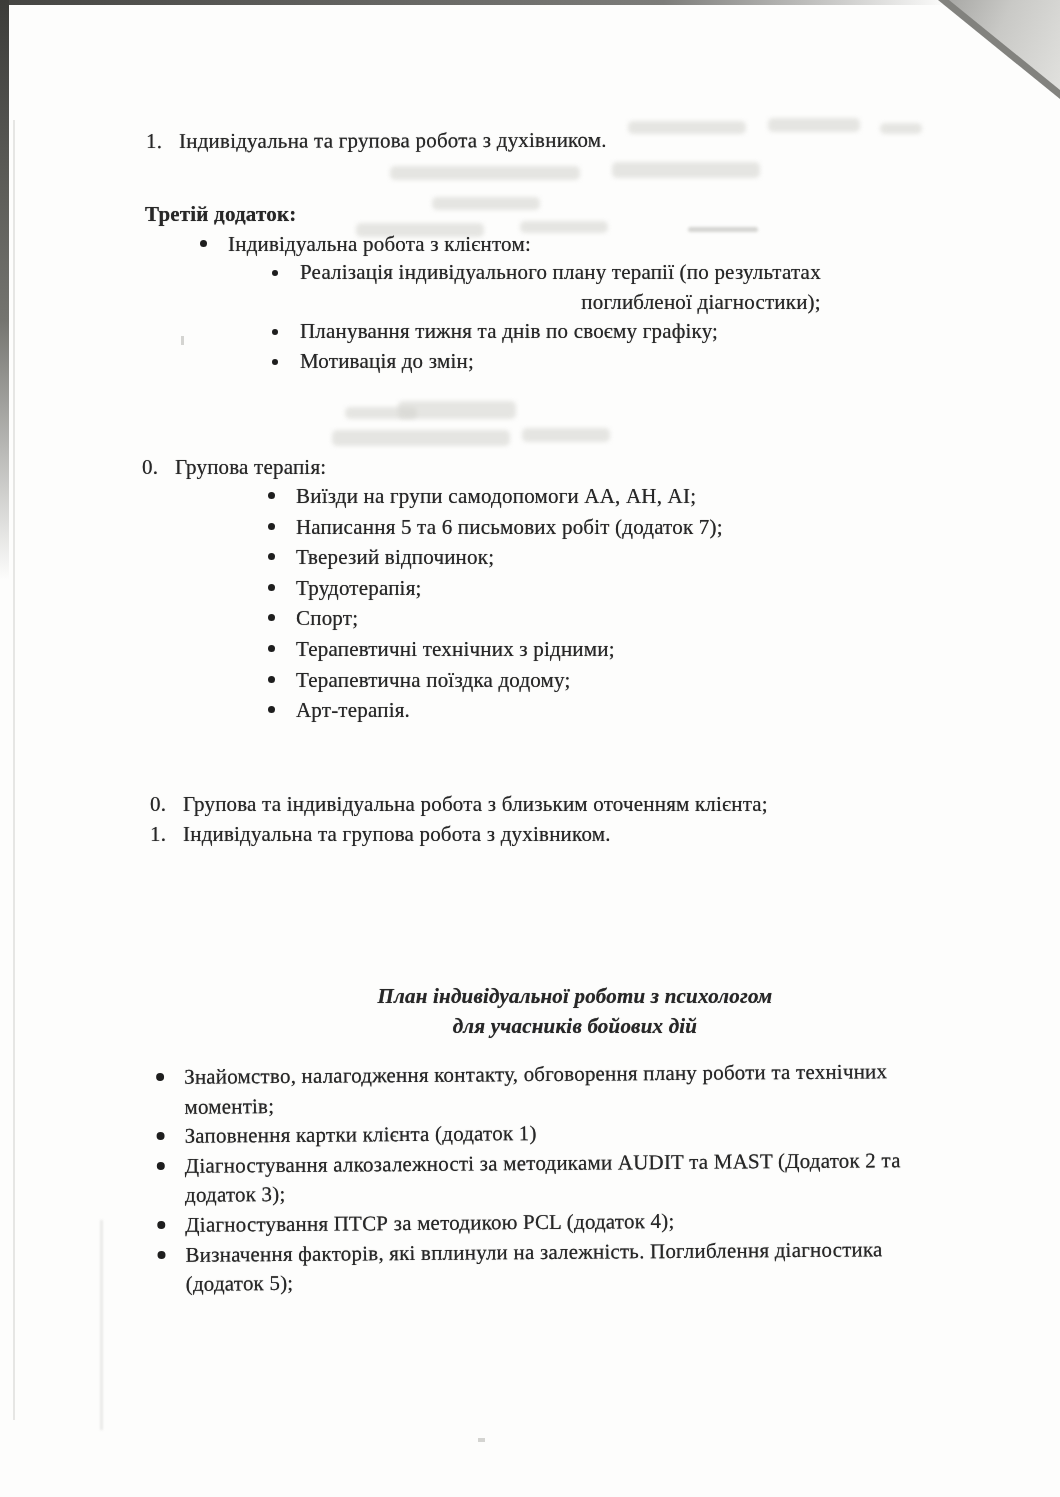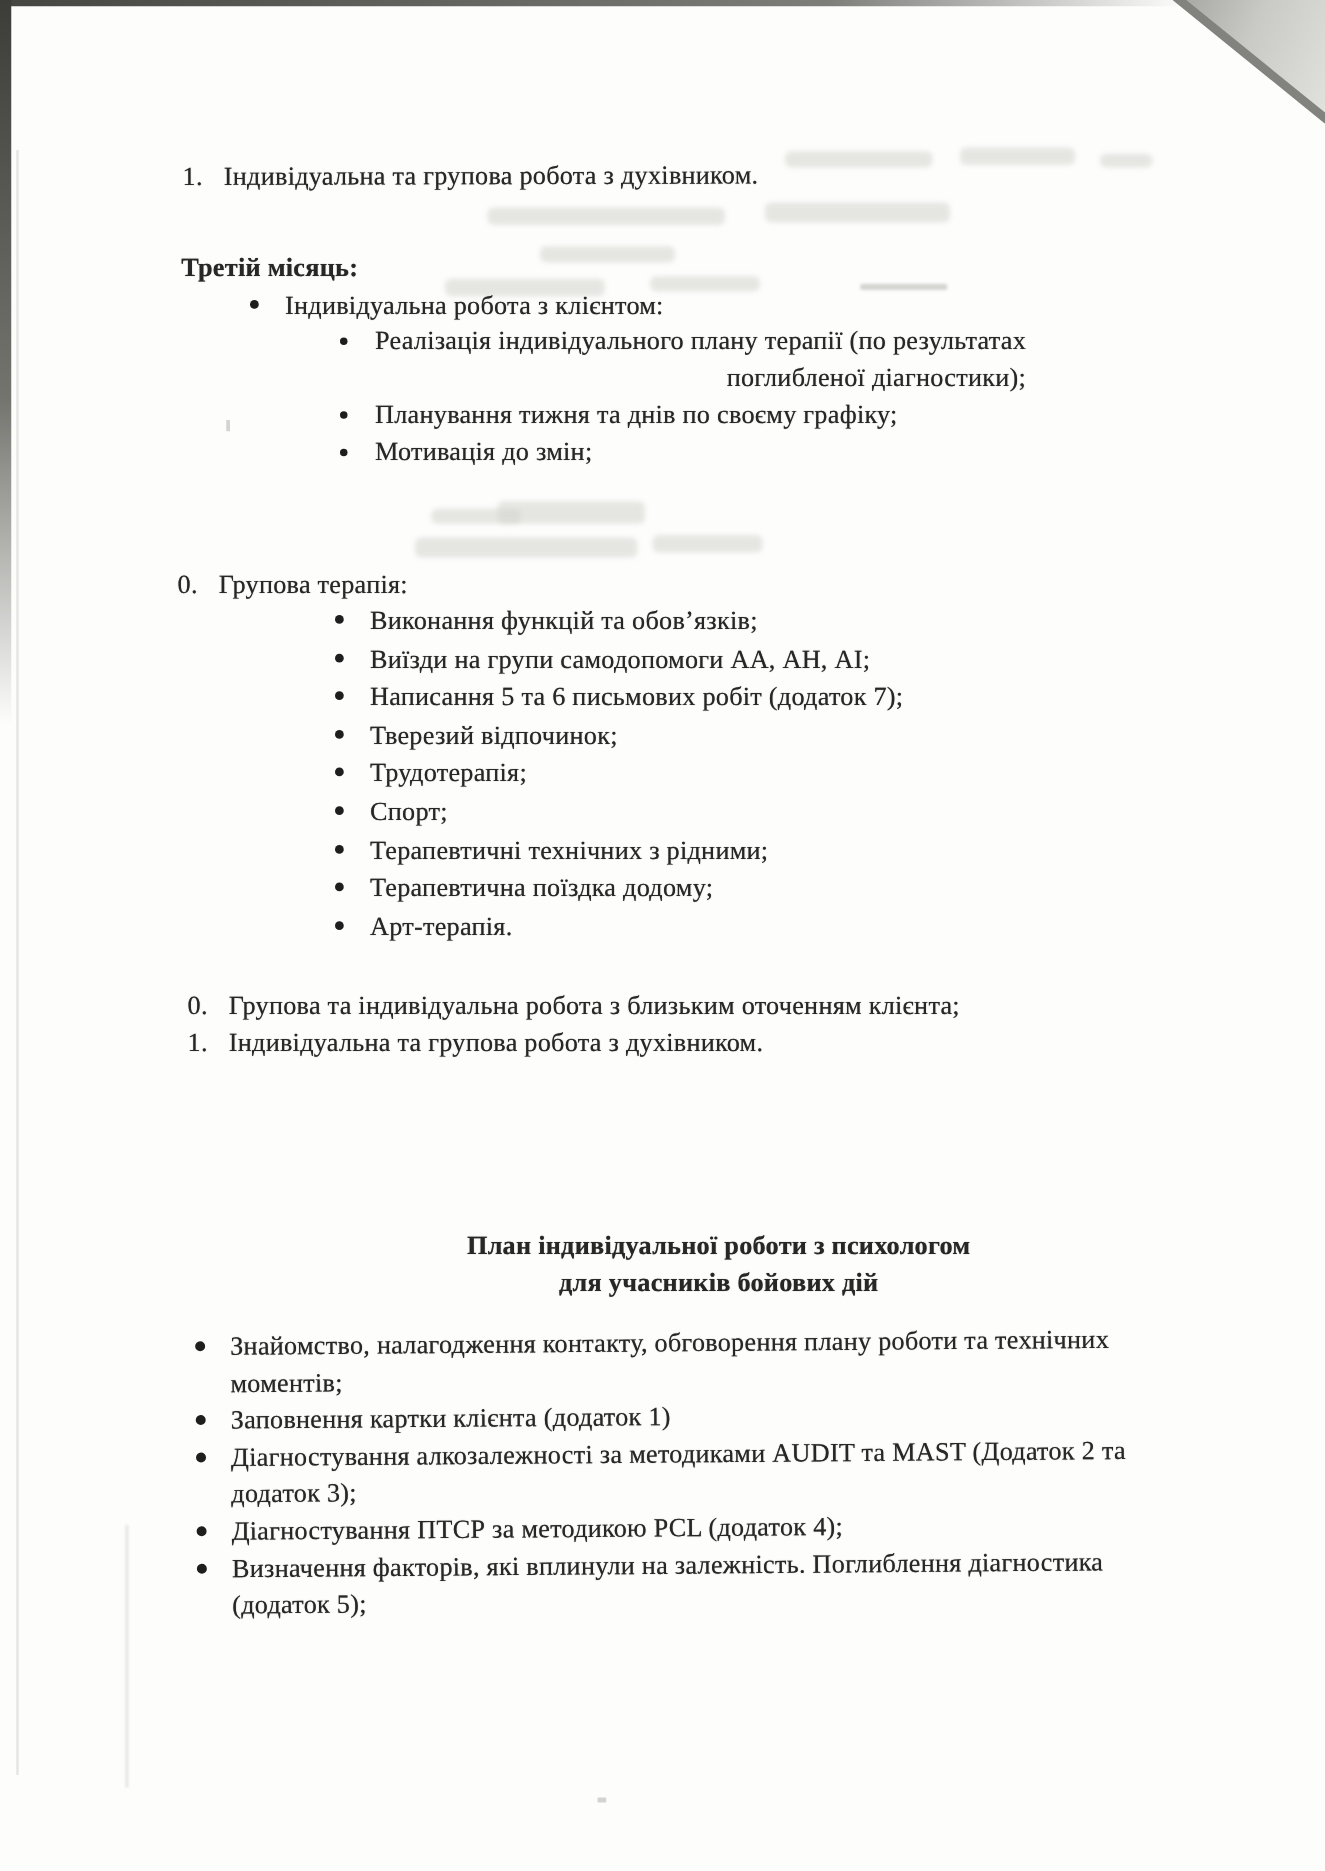--- a/index.html
+++ b/index.html
@@ -63,21 +63,21 @@
   .sec-top-item{top:126px;left:146px;width:640px;}
   .sec-month-head{top:199px;left:145px;}
   .sec-l1{top:229px;left:200px;width:520px;}
   .sec-l2 .li{line-height:29.5px;text-align:right;}
   .sec-l2{top:258px;left:272px;width:650px;}
   .sec-group-head{top:452px;left:142px;}
   .sec-group-list{top:481px;left:268px;width:560px;}
   .sec-group-list .li{line-height:30.6px;}
   .sec-closing{top:790px;left:150px;width:760px;}
   .sec-closing .li{line-height:29.5px;}
-  .sec-plan-title{top:981px;left:160px;width:830px;text-align:center;}
+  .sec-plan-title{top:981px;left:160px;width:830px;text-align:center;font-style:italic;}
   .sec-plan-list{top:1063px;left:156px;width:845px;transform:rotate(-.45deg);transform-origin:left top;}
   .sec-plan-list .li{line-height:29.6px;}
   .tilt1{transform:rotate(-.15deg);transform-origin:left top;}
 </style>
 </head>
 <body>
 
 <div class="sheet">
 
   <div class="edge-top"></div>
@@ -106,21 +106,21 @@
   <div class="speck" style="left:181px;top:336px;width:3px;height:9px"></div>
   <div class="speck" style="left:478px;top:1438px;width:7px;height:4px"></div>
 
   <div class="abs sec-top-item tilt1">
     <div class="row txtline soft">
       <span class="numlbl">1.</span>
       <span>Індивідуальна та групова робота з духівником.</span>
     </div>
   </div>
 
-  <div class="abs sec-month-head txtline bold soft">Третій місяць:</div>
+  <div class="abs sec-month-head txtline bold soft">Третій додаток:</div>
 
   <div class="abs sec-l1">
     <div class="row txtline soft">
       <span class="dot"></span>
       <span>Індивідуальна робота з клієнтом:</span>
     </div>
   </div>
 
   <div class="abs sec-l2">
       <div class="row li txtline soft">
@@ -141,24 +141,20 @@
   <div class="abs sec-group-head">
     <div class="row txtline soft">
       <span class="numlbl">0.</span>
       <span>Групова терапія:</span>
     </div>
   </div>
 
   <div class="abs sec-group-list">
       <div class="row li txtline soft">
       <span class="dot"></span>
-      <span>Виконання функцій та обов’язків;</span>
-    </div>
-      <div class="row li txtline soft">
-      <span class="dot"></span>
       <span>Виїзди на групи самодопомоги АА, АН, АІ;</span>
     </div>
       <div class="row li txtline soft">
       <span class="dot"></span>
       <span>Написання 5 та 6 письмових робіт (додаток 7);</span>
     </div>
       <div class="row li txtline soft">
       <span class="dot"></span>
       <span>Тверезий відпочинок;</span>
     </div>

